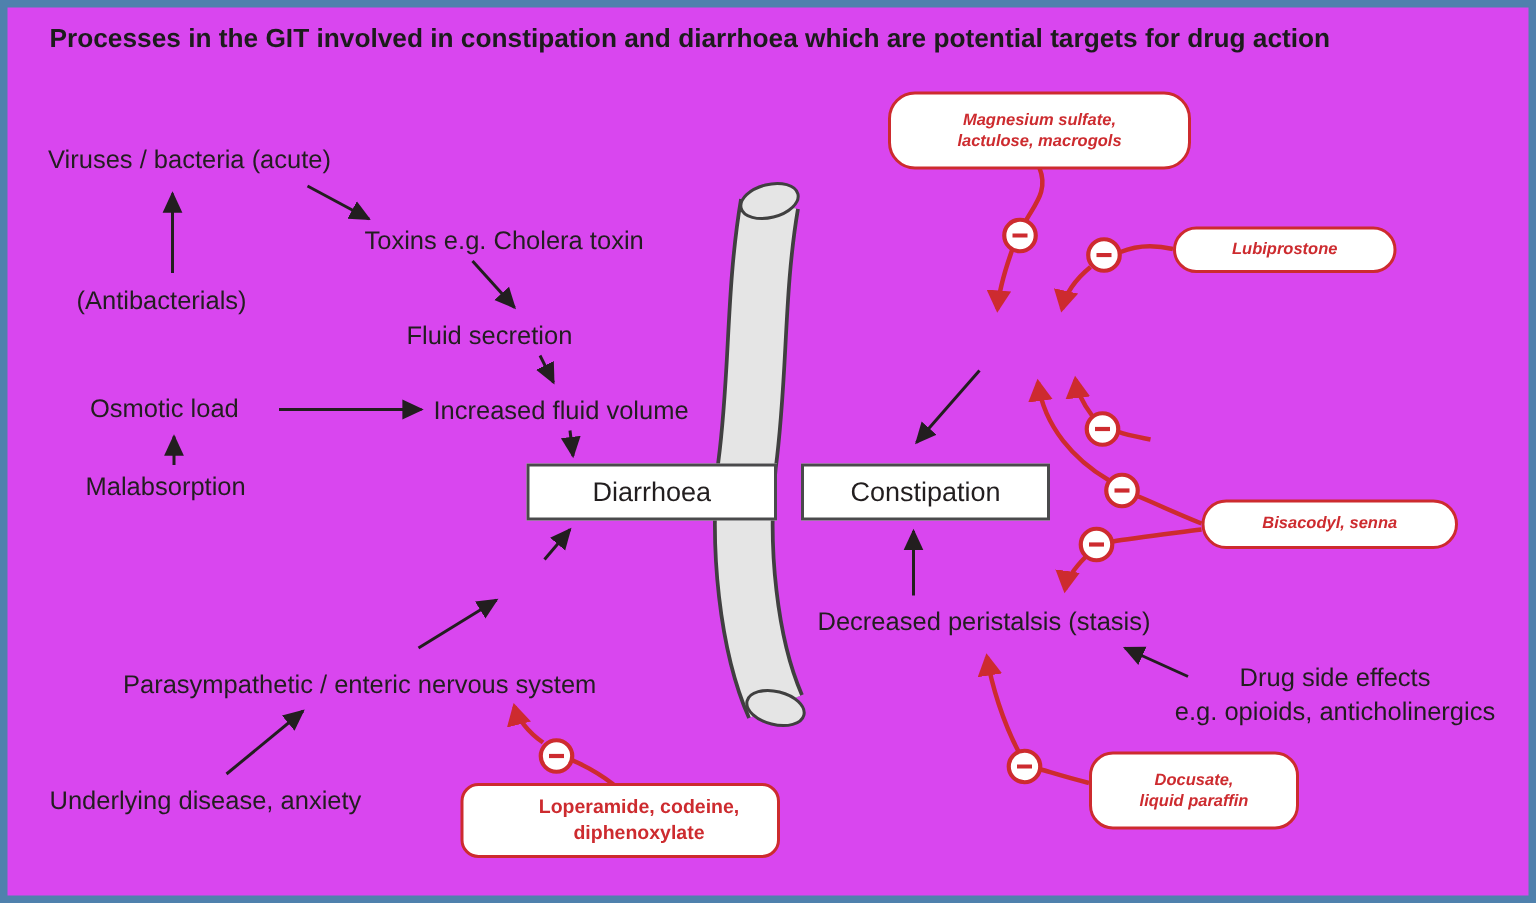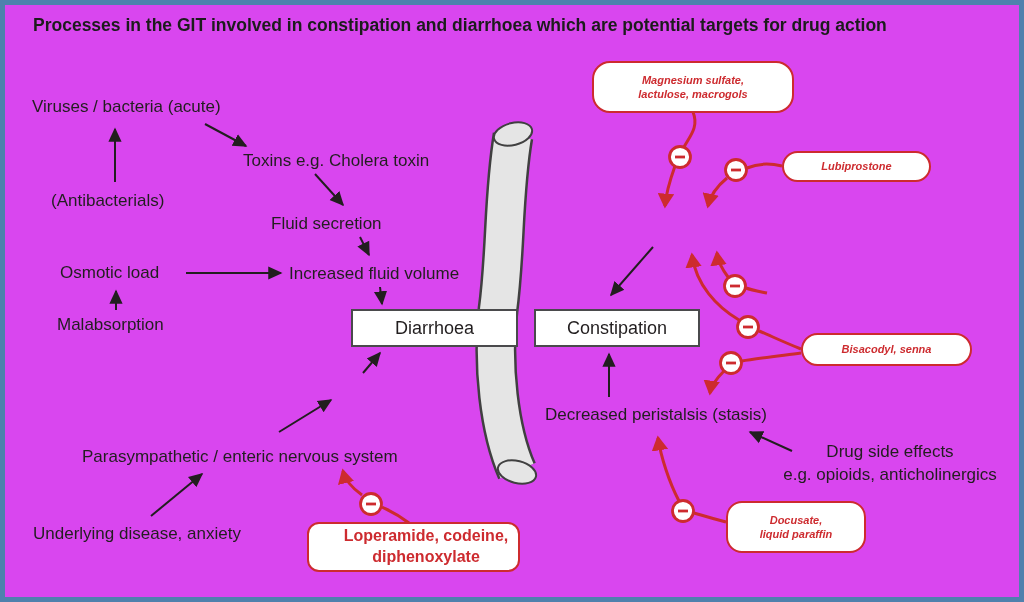--- a/index.html
+++ b/index.html
@@ -23,21 +23,21 @@
     border:2px solid #4a4a4c; display:flex; align-items:center; justify-content:center;
     font-size:18px; color:#221e1f;
   }
   .rbox {
     position:absolute; box-sizing:border-box; background:#fff;
     border:2.5px solid #cd2b2f; color:#cd2b2f;
     display:flex; align-items:center; justify-content:center; text-align:center;
     font-size:11px; font-weight:bold; font-style:italic;
     white-space:pre-line; line-height:1.3;
   }
-  .rbox.upright { font-style:normal; font-size:16px;padding-left:25px; }
+  .rbox.upright { font-style:normal; font-size:13px;padding-left:25px; }
 </style>
 </head>
 <body>
 
 <div class="frame">
 
   <div class="title">Processes in the GIT involved in constipation and diarrhoea which are potential targets for drug action</div>
 
   <svg class="layer" viewBox="0 0 1024 602">
     <defs>

